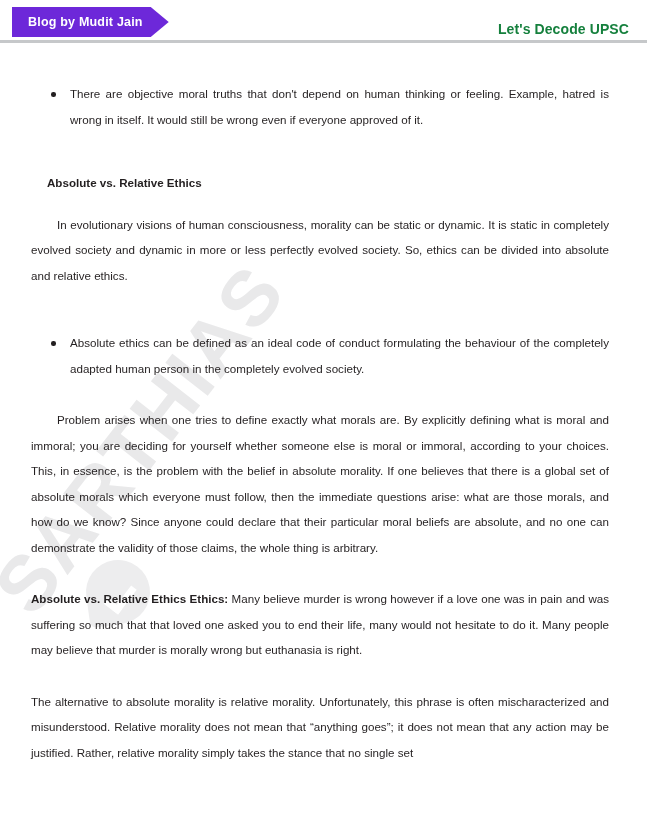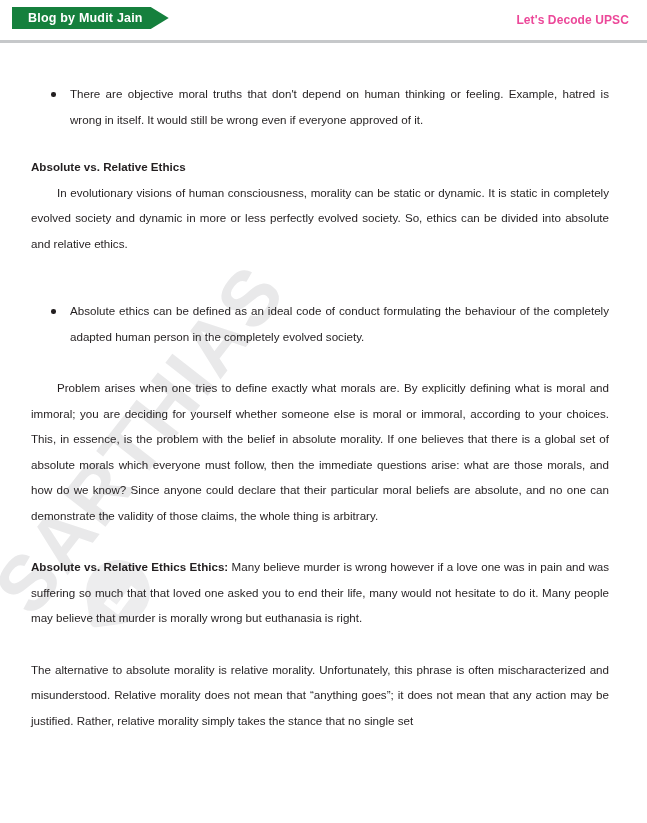--- a/index.html
+++ b/index.html
@@ -64,41 +64,41 @@
   
   #page-header {
     position: relative;
     z-index: 2;
     height: 45px;
   }
   .brand-banner {
     position: absolute;
     left: 12px;
     top: 7px;
-    height: 22px;
+    height: 30px;
     display: flex;
     align-items: center;
-    background: #15803d;
+    background: #6d28d9;
     padding-left: 16px;
     padding-right: 26px;
     color: #ffffff;
     font-weight: bold;
     font-size: 12.5px;
     letter-spacing: 0.2px;
     -webkit-clip-path: polygon(0 0, calc(100% - 18px) 0, 100% 50%, calc(100% - 18px) 100%, 0 100%);
     clip-path: polygon(0 0, calc(100% - 18px) 0, 100% 50%, calc(100% - 18px) 100%, 0 100%);
     white-space: nowrap;
   }
   .site-title {
     position: absolute;
     right: 18px;
-    top: 13px;
-    color: #ec4899;
-    font-weight: bold;
-    font-size: 12px;
+    top: 21px;
+    color: #15803d;
+    font-weight: bold;
+    font-size: 14px;
     letter-spacing: 0.1px;
     white-space: nowrap;
   }
   .header-rule {
     position: absolute;
     left: 0;
     right: 0;
     top: 40px;
     height: 3px;
     background: #c6c8ca;
@@ -118,21 +118,21 @@
     text-justify: inter-word;
   }
   .para.indent {
     text-indent: 26px;
   }
   .gap-sm { height: 14px; }
   .gap-md { height: 22px; }
   .gap-lg { height: 26px; }
 
   .heading {
-    margin: 0;
+    margin: 16px;
     font-size: 11.6px;
     font-weight: bold;
     line-height: 25.5px;
     text-align: left;
   }
 
   ul.bullets {
     margin: 0;
     padding: 0 0 0 19px;
     list-style: none;

